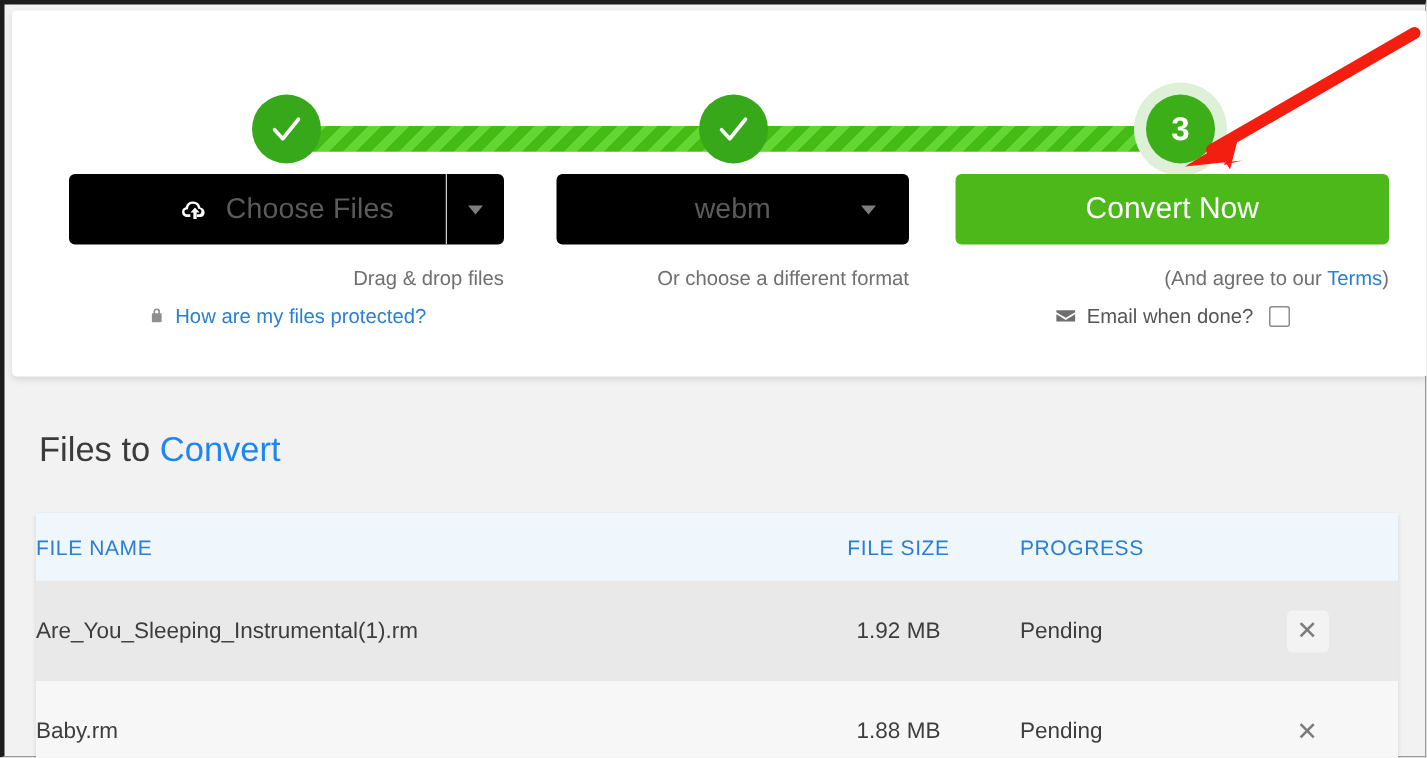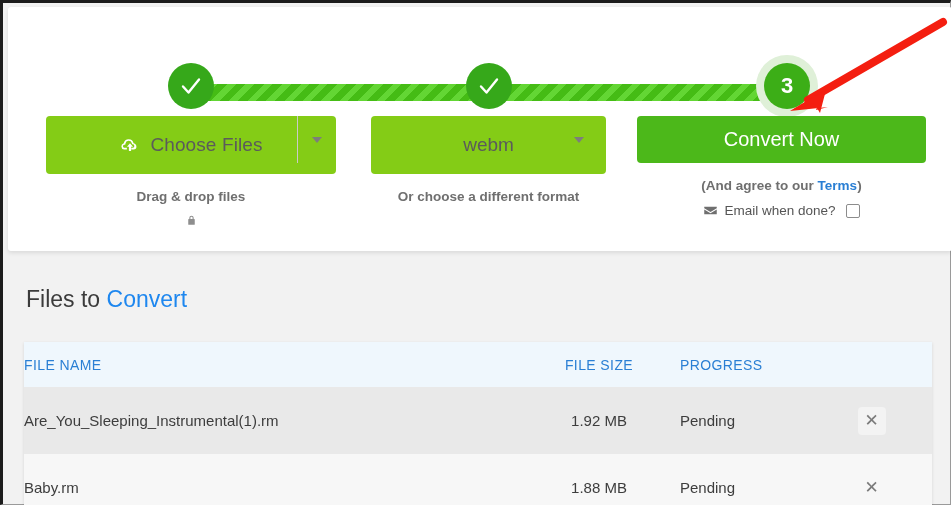--- a/index.html
+++ b/index.html
@@ -104,22 +104,22 @@
     height: 115px;
   }
 
   .col { position: absolute; }
   .col-files  { left: 38px;  width: 290px; }
   .col-format { left: 363px; width: 235px; }
   .col-go     { left: 629px; width: 289px; }
 
   .btn-grey {
     position: relative;
-    height: 58px;
-    background: #84cc16;
+    height: 47px;
+    background: #000000;
     border: none;
     border-radius: 4px;
     display: flex;
     align-items: center;
     justify-content: center;
     font-size: 19px;
     color: #5b5b5b;
     font-family: "Liberation Sans", sans-serif;
     cursor: pointer;
   }
@@ -159,25 +159,24 @@
     color: #ffffff;
     font-size: 20px;
     font-family: "Liberation Sans", sans-serif;
     cursor: pointer;
     display: flex;
     align-items: center;
     justify-content: center;
   }
 
   .sub {
-    text-align: center;
+    text-align: right;
     font-size: 13.5px;
     color: #6f6f6f;
     margin-top: 15px;
-    font-weight: bold;
   }
   .sub-link-row {
     text-align: center;
     font-size: 13.5px;
     margin-top: 10px;
     display: flex;
     align-items: center;
     justify-content: center;
     gap: 6px;
   }
@@ -300,20 +299,21 @@
             <span class="caret"></span>
           </span>
         </div>
         <div class="sub">Drag &amp; drop files</div>
         <div class="sub-link-row">
           <span class="lock-icon">
             <svg viewBox="0 0 24 24" width="13" height="13" fill="#8e8e8e">
               <path d="M17 9h-1V7a4 4 0 0 0-8 0v2H7a1 1 0 0 0-1 1v9a1 1 0 0 0 1 1h10a1 1 0 0 0 1-1v-9a1 1 0 0 0-1-1zm-7-2a2 2 0 0 1 4 0v2h-4z"></path>
             </svg>
           </span>
+          <span class="link">How are my files protected?</span>
         </div>
       </div>
 
       <div class="col col-format">
         <div class="btn-grey format-btn">
           <span>webm</span>
           <span class="caret format-caret"></span>
         </div>
         <div class="sub">Or choose a different format</div>
       </div>

